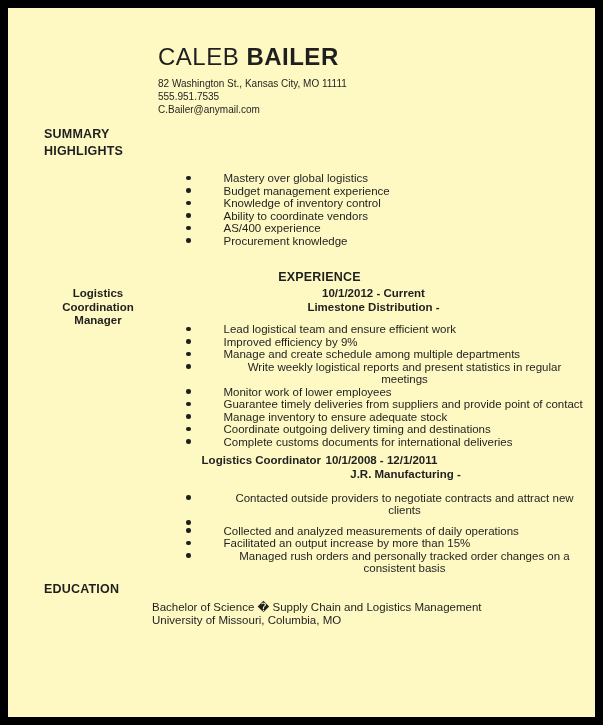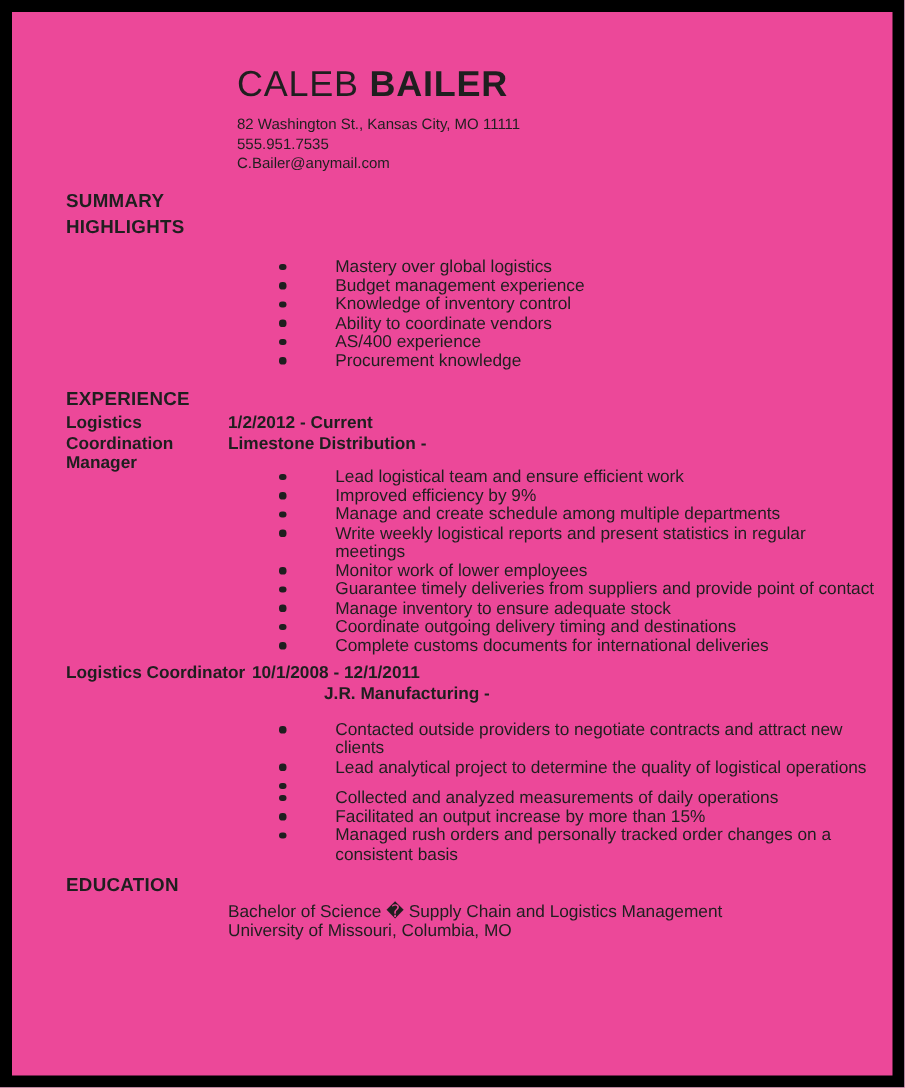--- a/index.html
+++ b/index.html
@@ -5,21 +5,21 @@
   html, body {
     margin: 0;
     padding: 0;
     background: #ffffff;
   }
   .page {
     width: 603px;
     height: 725px;
     box-sizing: border-box;
     border: 8px solid var(--frame, #000000);
-    background: #ec4899;
+    background: #fef9c3;
     overflow: hidden;
     font-family: "Liberation Sans", "DejaVu Sans", sans-serif;
     color: var(--text, #1f1f1f);
   }
   
   .header { padding-top: 36px; margin-left: 150px; }
   .name {
     margin: 0;
     font-size: 24px;
     line-height: 26px;
@@ -35,21 +35,21 @@
   
   .section-label {
     margin: 0 0 0 36px;
     font-size: 12.5px;
     line-height: 13px;
     font-weight: 700;
     letter-spacing: 0.2px;
   }
   .sec-summary    { margin-top: 12px; }
   .sec-highlights { margin-top: 4px; }
-  .sec-experience { margin-top: 13px; }
+  .sec-experience { margin-top: 24px; text-align: center; }
   .sec-education  { margin-top: 8px; }
   .summary-text {
     margin: 4px 0 0 144px;
     width: 418px;
     font-size: 11.5px;
     line-height: 13px;
   }
   
   .bullets {
     list-style: none;
@@ -139,21 +139,21 @@
       </li>
       </ul>
   </section>
 
   <section class="sec-experience">
     <h2 class="section-label">EXPERIENCE</h2>
 
     <div class="job-grid">
       <div class="job-title">Logistics Coordination Manager</div>
       <div class="job-main">
-        <div class="job-dates">1/2/2012 - Current</div>
+        <div class="job-dates">10/1/2012 - Current</div>
         <div class="job-company">Limestone Distribution -</div>
         <ul class="bullets">
             <li class="bullet-item">
             <span class="dot"></span>
             <span class="bullet-text">Lead logistical team and ensure efficient work</span>
           </li>
             <li class="bullet-item">
             <span class="dot"></span>
             <span class="bullet-text">Improved efficiency by 9%</span>
           </li>
@@ -189,24 +189,20 @@
       </div>
     </div>
 
     <div class="job2">
       <div class="job-line"><span class="job-title">Logistics Coordinator</span> <span class="job-dates">10/1/2008 - 12/1/2011</span></div>
       <div class="job-company">J.R. Manufacturing -</div>
       <ul class="bullets">
           <li class="bullet-item">
           <span class="dot"></span>
           <span class="bullet-text">Contacted outside providers to negotiate contracts and attract new clients</span>
-        </li>
-          <li class="bullet-item">
-          <span class="dot"></span>
-          <span class="bullet-text">Lead analytical project to determine the quality of logistical operations</span>
         </li>
           <li class="bullet-item">
           <span class="dot"></span>
         </li>
           <li class="bullet-item">
           <span class="dot"></span>
           <span class="bullet-text">Collected and analyzed measurements of daily operations</span>
         </li>
           <li class="bullet-item">
           <span class="dot"></span>

